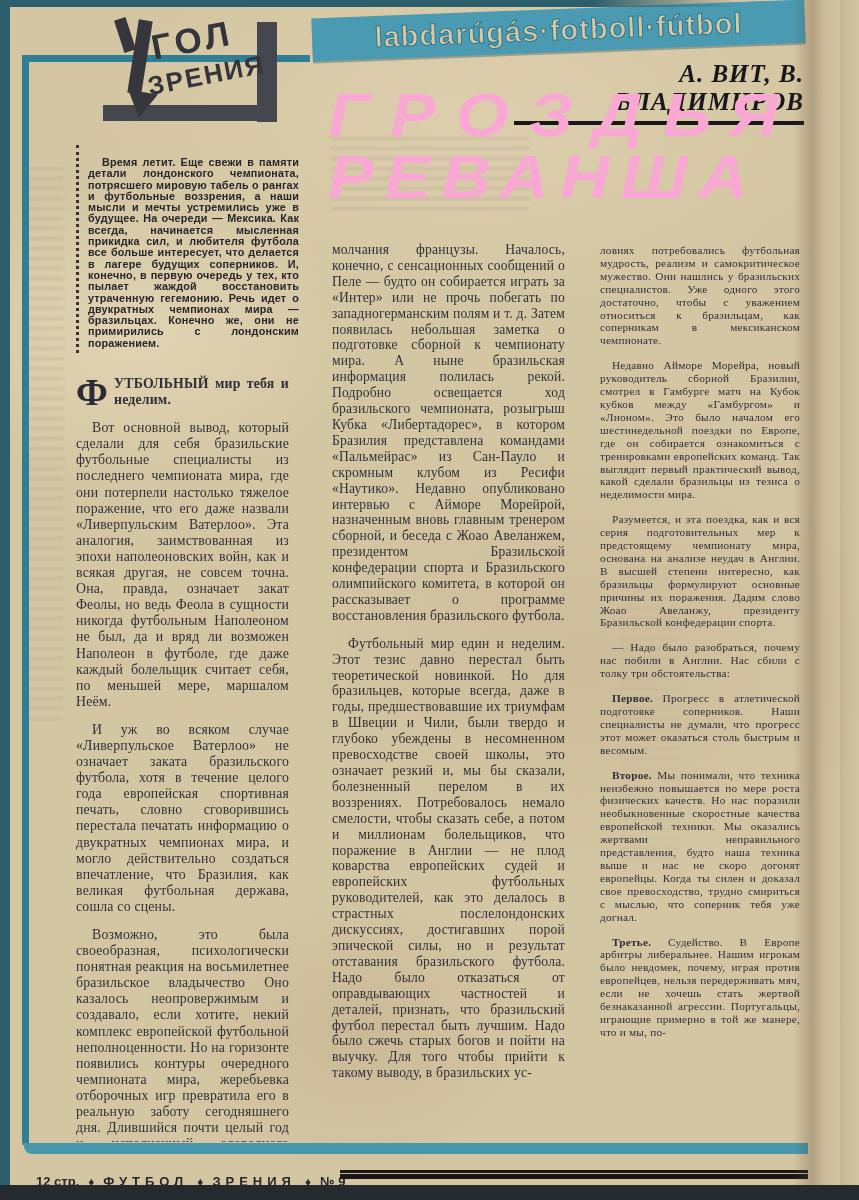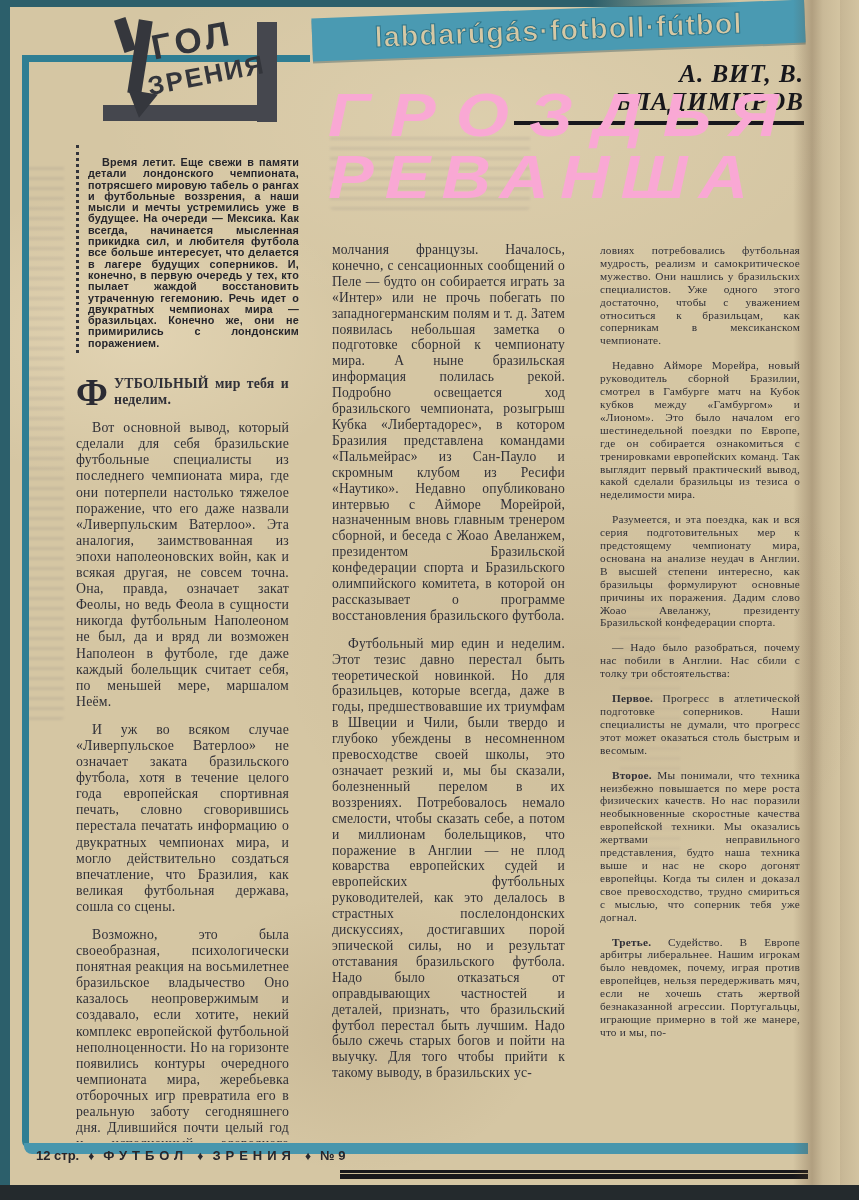--- a/index.html
+++ b/index.html
@@ -72,21 +72,21 @@
   .col p{margin:12px;text-indent:16px;}
   .col1{left:64px;top:364px;width:237px;height:778px;font-size:13.8px;line-height:16.1px;letter-spacing:0.2px;}
   .col2{left:320px;top:230px;width:257px;height:910px;font-size:13.6px;line-height:15.9px;letter-spacing:0.2px;}
   .col3{left:588px;top:232px;width:224px;height:908px;font-size:11.3px;line-height:12.9px;letter-spacing:0.2px;}
   .col3 p{text-indent:12px;margin-bottom:4px;}
   .lead{font-weight:bold;}
   .p-first{text-indent:0 !important;}
   .dropcap{float:left;font-size:37px;line-height:29px;font-weight:bold;margin:2px 6px 0 0;color:#2b2b33;}
   .lead-line{font-weight:bold;}
   
-  .footer-text{position:absolute;left:36px;top:1148px;display:flex;align-items:center;gap:9px;
+  .footer-text{position:absolute;left:36px;top:1174px;display:flex;align-items:center;gap:9px;
           font-family:"Liberation Sans",sans-serif;font-weight:bold;font-size:13px;color:#26262c;}
   .footer-text .wide{letter-spacing:5px;}
   .diamond{font-size:12px;color:#2a2a30;}
   .footer-black-bar{position:absolute;left:340px;top:1170px;width:468px;height:9px;
           background:linear-gradient(#17171a 0 3px,#c9ba95 3px 4px,#17171a 4px 9px);}
 </style>
 </head>
 <body>
 
 <div class="canvas">

